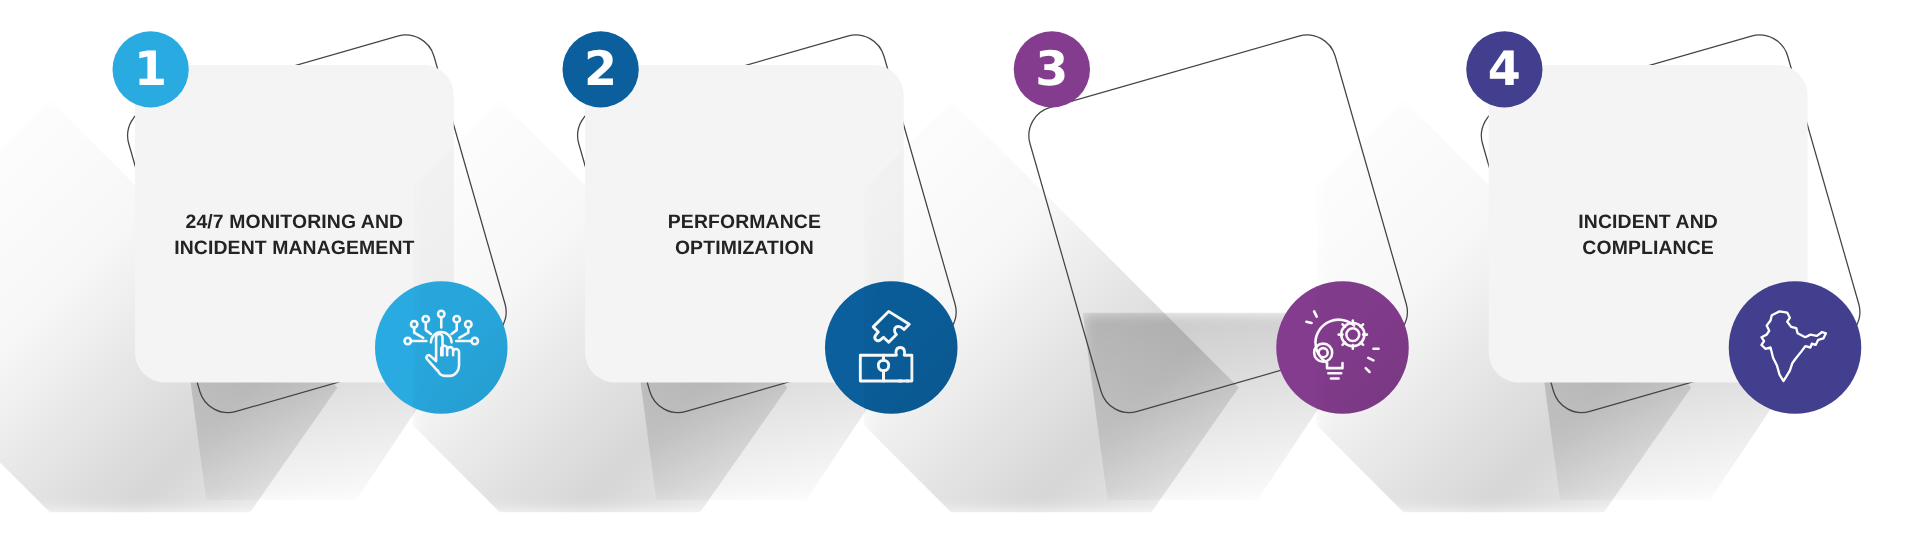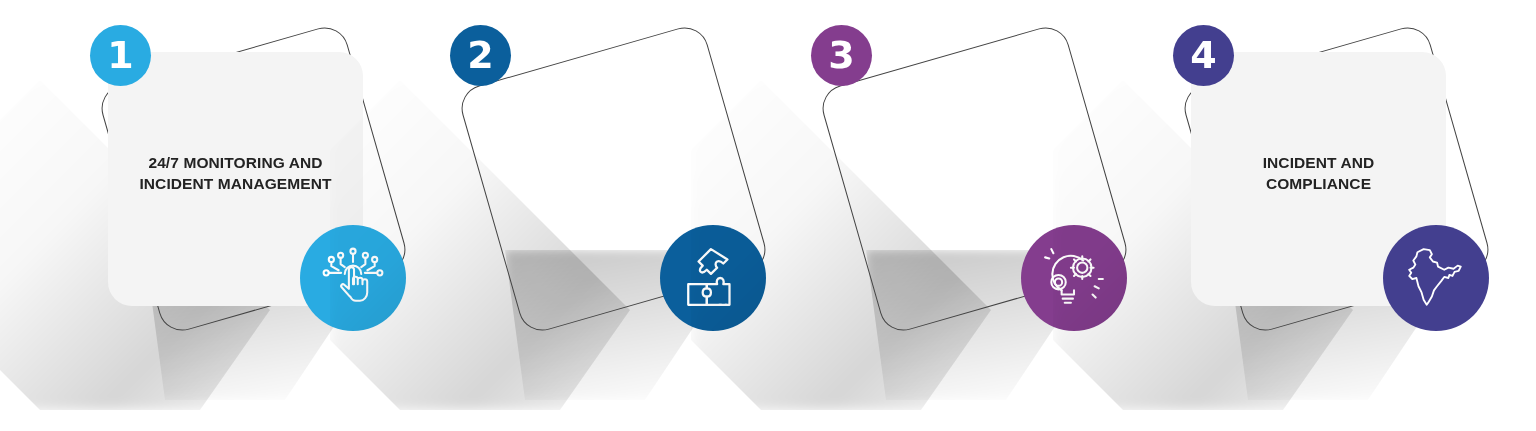--- a/index.html
+++ b/index.html
@@ -11,21 +11,21 @@
     filter:blur(6px); }
   .shadow2 { position:absolute; left:105px; top:250px; width:240px; height:150px;
     background:linear-gradient(170deg, rgba(0,0,0,0.22), rgba(0,0,0,0.02) 90%);
     clip-path:polygon(0 0, 240px 0, 140px 150px, 20px 150px);
     filter:blur(5px); }
   .outline { position:absolute; left:-22px; top:-74px; width:255px; height:254px;
     border:1.3px solid #444; border-radius:24px; transform:rotate(-16deg);
     transform-origin:50% 50%; box-sizing:border-box; }
   .outline-pos { position:absolute; left:108px; top:126px; }
   .card { position:absolute; left:68px; top:52px; width:255px; height:254px; background:#f4f4f4; border-radius:24px; }
-  .card-title { position:absolute; left:0; right:0; top:100px; text-align:center; font-weight:bold; font-size:15.5px; line-height:21px; color:#232323; letter-spacing:0.1px; padding:0 18px; }
+  .card-title { position:absolute; left:0; right:0; top:115px; text-align:center; font-weight:bold; font-size:15.5px; line-height:21px; color:#232323; letter-spacing:0.1px; padding:0 18px; }
   .badge { position:absolute; left:50px; top:25px; width:61px; height:61px; border-radius:50%; color:#fff; font-weight:bold; font-size:38px; line-height:61px; text-align:center; font-family:"DejaVu Sans", sans-serif; }
   .icon-circle { position:absolute; left:260px; top:225px; width:106px; height:106px; border-radius:50%; display:flex; align-items:center; justify-content:center; }
   .icon-circle svg { width:66px; height:66px; }
 </style>
 </head>
 <body>
 
 <div class="card-wrap" style="left:40px;">
   <div class="shadow"></div>
   <div class="shadow2"></div>
@@ -51,20 +51,23 @@
     </svg>
   </div>
 </div>
 
 <div class="card-wrap" style="left:400px;">
   <div class="shadow"></div>
   <div class="shadow2"></div>
   <div class="outline-pos">
       <div class="outline"></div>
     </div>
+  <div class="card">
+    <div class="card-title">PERFORMANCE OPTIMIZATION</div>
+  </div>
   <div class="badge" style="background:#0b5f9c;">2</div>
   <div class="icon-circle" style="background:#0b5f9c;">
     <svg viewBox="0 0 64 64" fill="none" stroke="#fff" stroke-width="2.2" stroke-linejoin="round" stroke-linecap="round">
       <path d="M30 4l-12 12 4 4c-2 2-4 4-2 6s4 0 6-2l4 4 6-6c-2-2-2-5 0-6s4 0 6 2l4-4z"></path>
       <path d="M8 38h18v4c-3 0-4 2-4 4s1 4 4 4v8H8z"></path>
       <path d="M26 38h10c-1-3 0-6 3-6s4 3 3 6h6v20H26v-8c3 0 4-2 4-4s-1-4-4-4z"></path>
       <path d="M38 58h2M44 58h1"></path>
     </svg>
   </div>
 </div>

